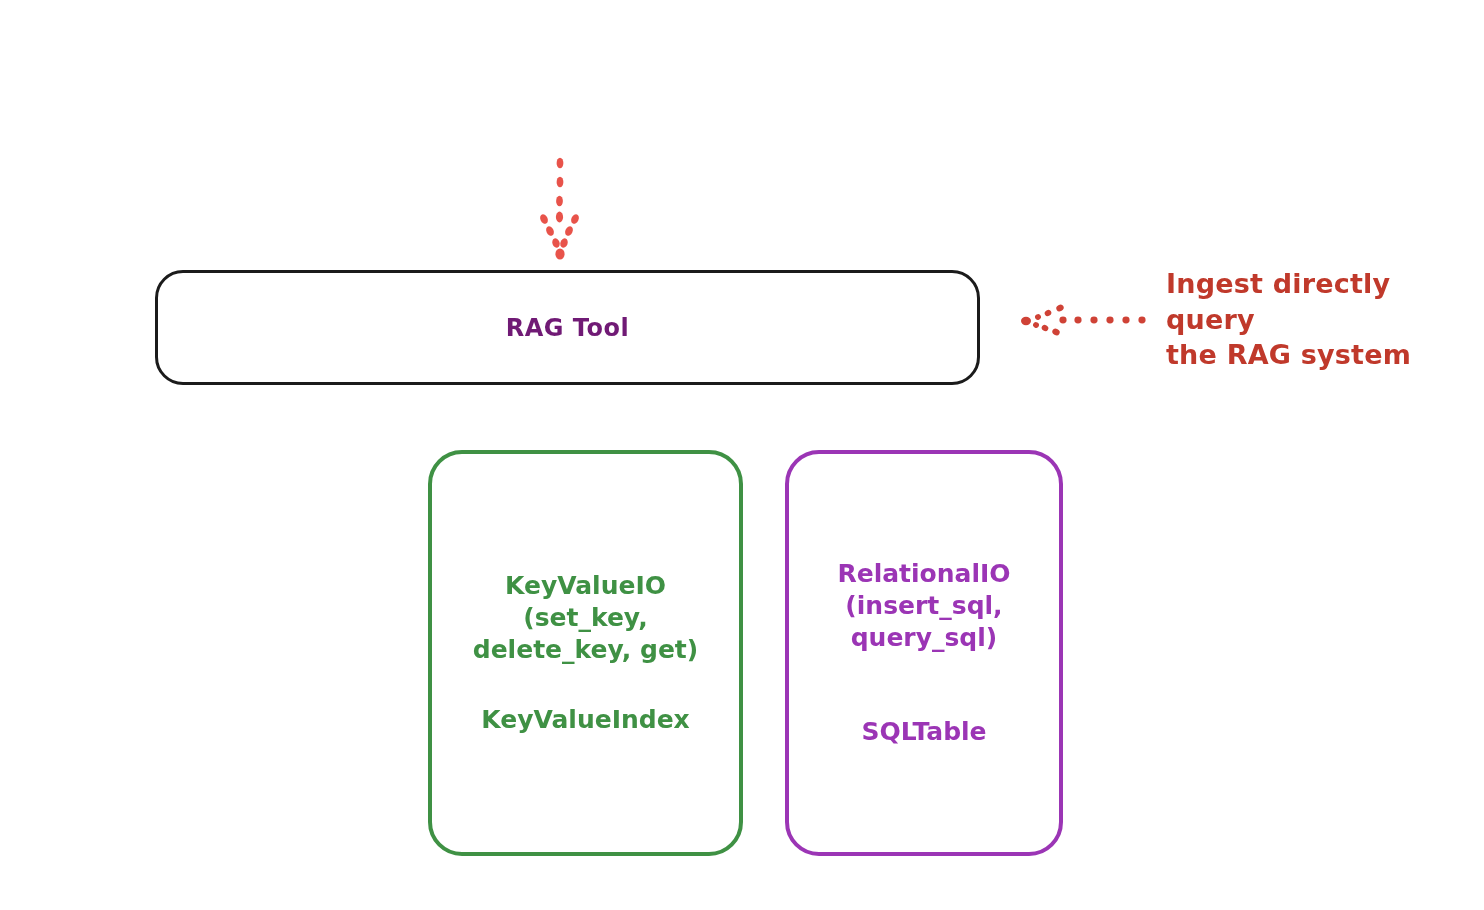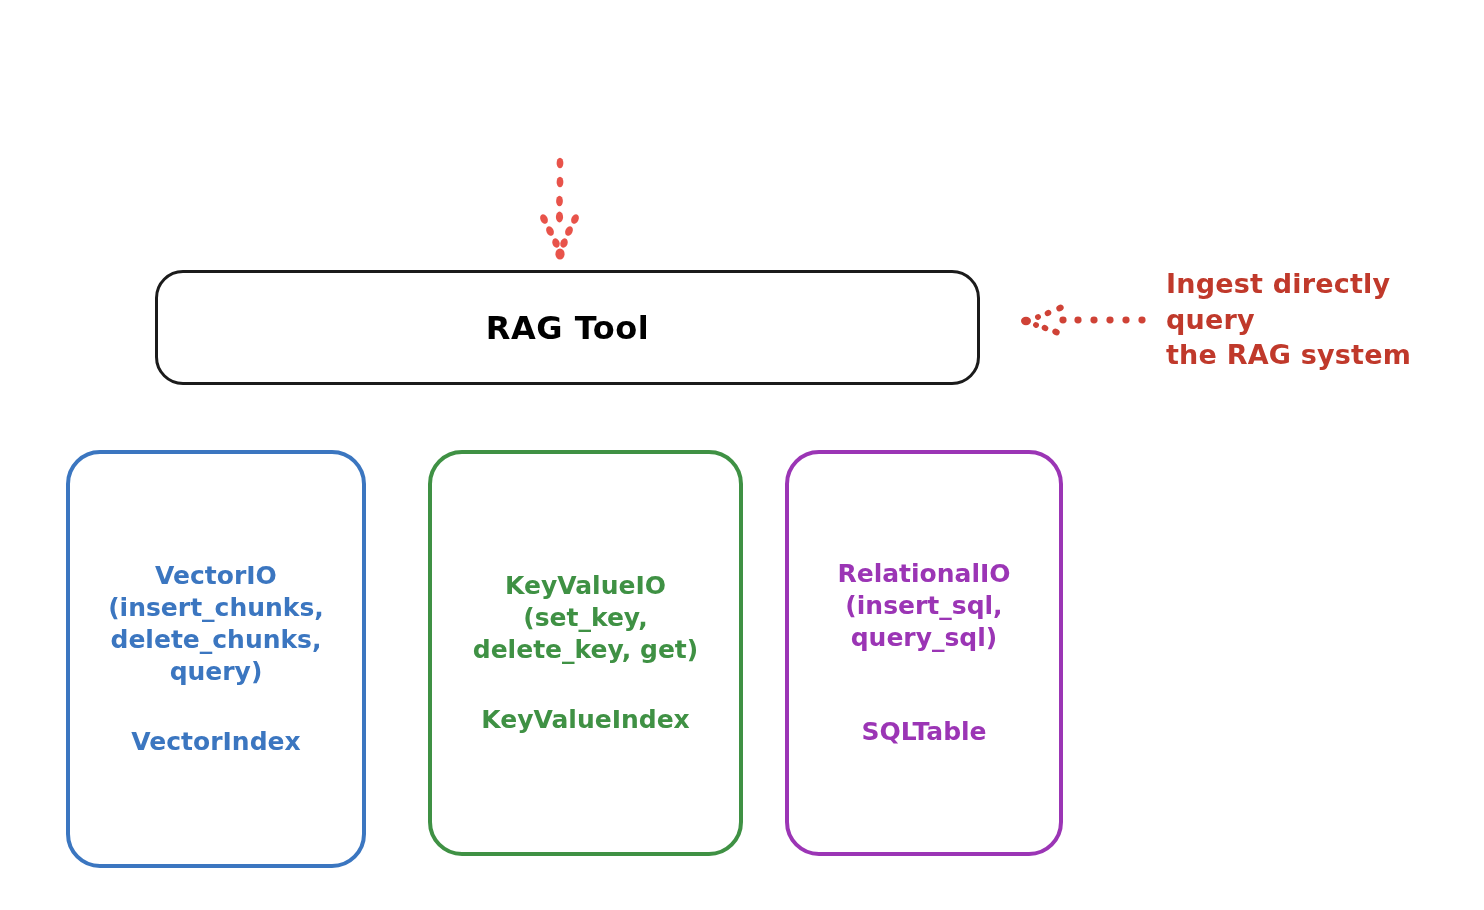--- a/index.html
+++ b/index.html
@@ -56,23 +56,23 @@
     top: 270px;
     width: 825px;
     height: 115px;
     border-width: 3.5px;
     border-color: #1b1b1b;
     border-radius: 28px;
   }
   #ragtool-box .node-label {
     font-family: "DejaVu Sans", sans-serif;
     font-weight: 600;
-    font-size: 32px;
+    font-size: 24px;
     letter-spacing: 0.5px;
-    color: #000000;
+    color: #701a75;
   }
 
   
   .leaf {
     position: absolute;
     box-sizing: border-box;
     background: #ffffff;
     border-style: solid;
     border-width: 4px;
     border-radius: 34px;
@@ -217,27 +217,20 @@
           <ellipse cx="16" cy="29" rx="3.0" ry="2.8" transform="rotate(30 16 29)"></ellipse>
 
           <ellipse cx="6" cy="25" rx="5.0" ry="4.2"></ellipse>
         </g>
       </svg>
     </div>
     <div id="ingest-text">Ingest directly query
 the RAG system</div>
   </div>
 
-  <div class="leaf" id="vector-box">
-    <div class="leaf-api">VectorIO
-(insert_chunks,
-delete_chunks,
-query)</div>
-    <div class="leaf-index">VectorIndex</div>
-  </div>
 
   <div class="leaf" id="keyvalue-box">
     <div class="leaf-api">KeyValueIO
 (set_key,
 delete_key, get)</div>
     <div class="leaf-index">KeyValueIndex</div>
   </div>
 
   <div class="leaf" id="relational-box">
     <div class="leaf-api">RelationalIO

